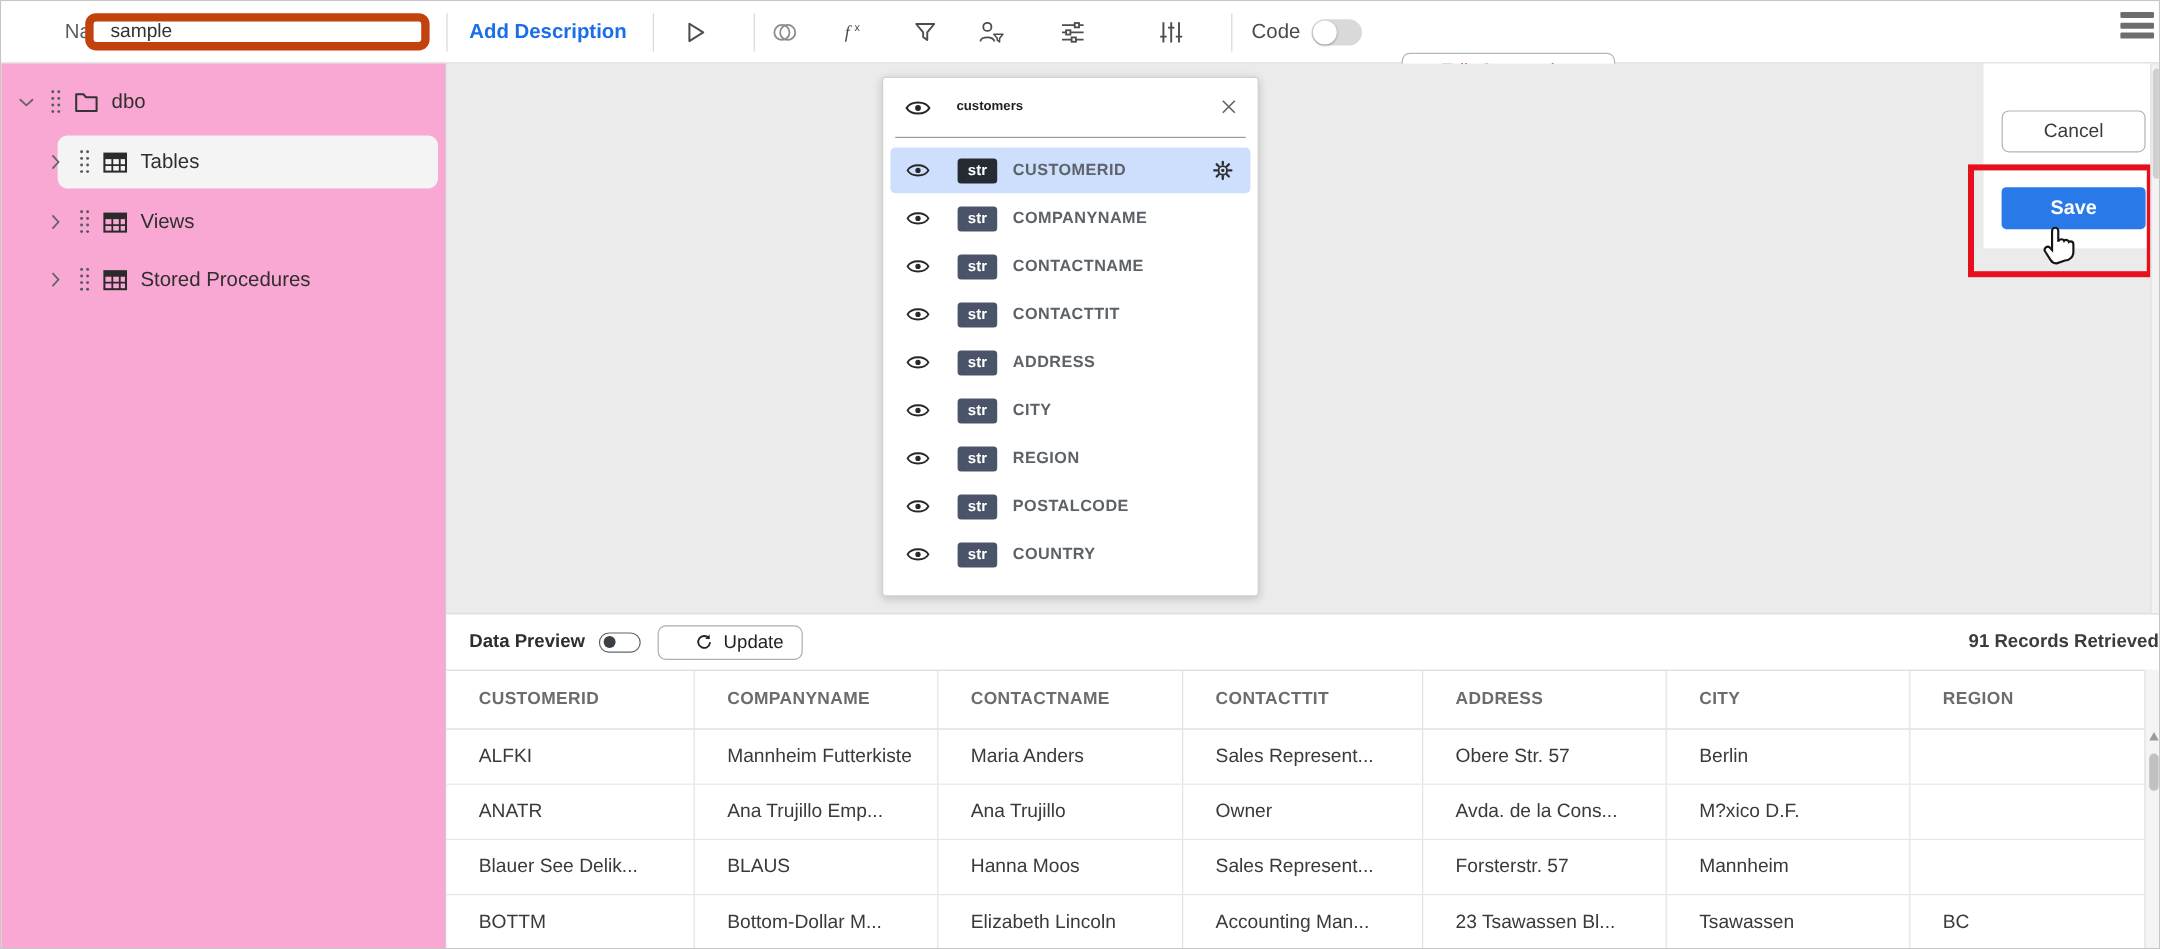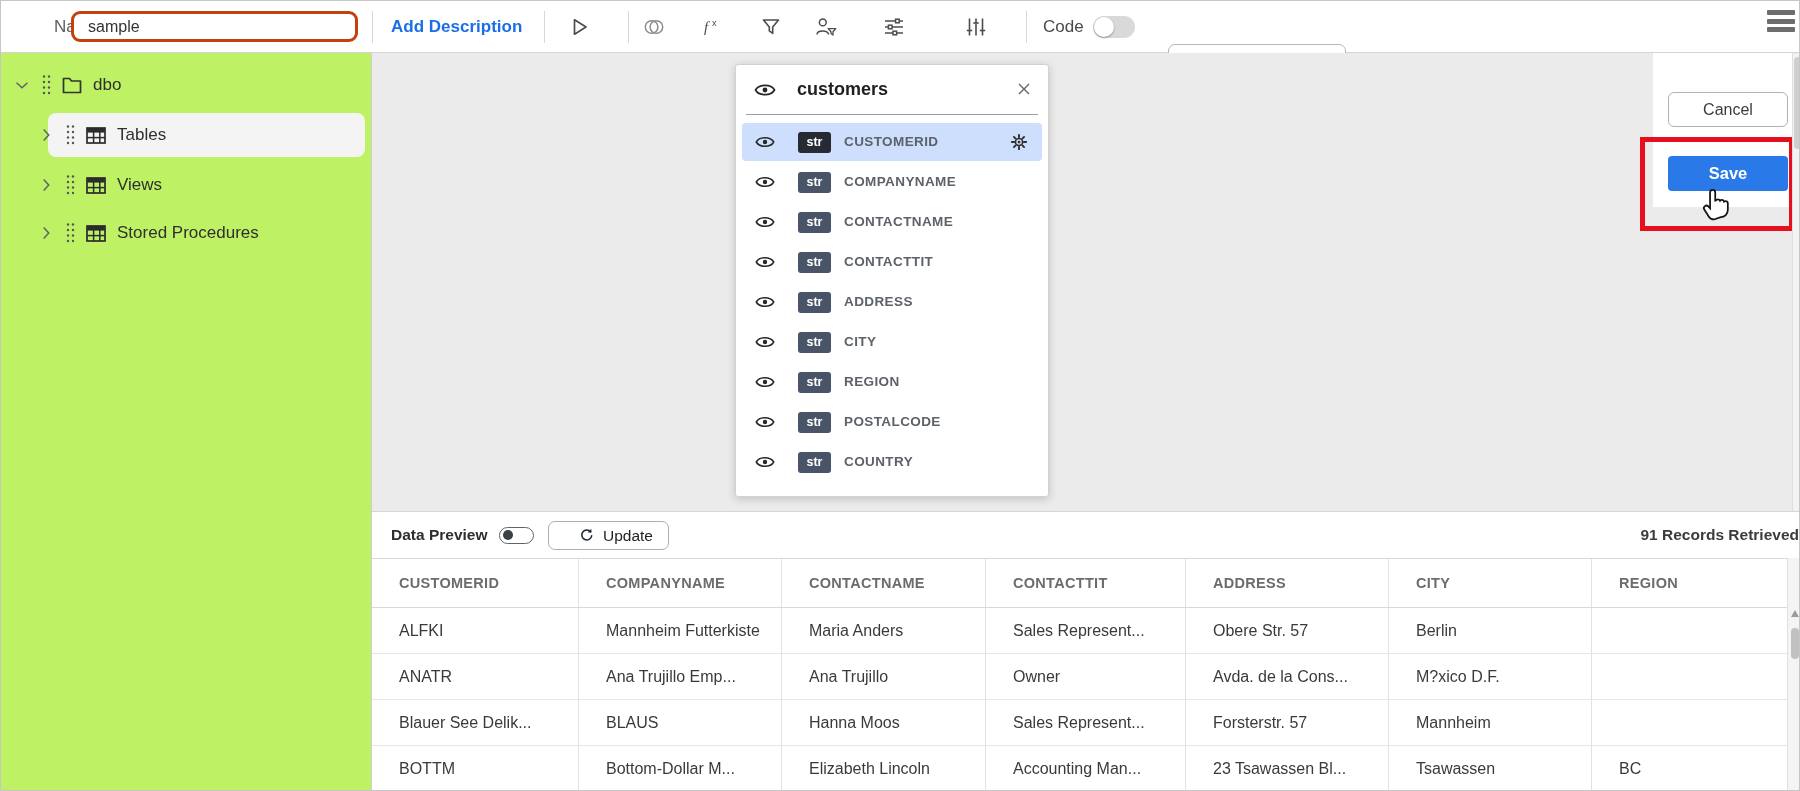--- a/index.html
+++ b/index.html
@@ -3,53 +3,53 @@
 <meta charset="utf-8">
 <style>
   html,body{margin:0;padding:0;background:#fff;}
   #app{position:relative;width:1800px;height:791px;overflow:hidden;background:#fff;
        font-family:"Liberation Sans",sans-serif;box-sizing:border-box;border:1px solid #c6c6c6;}
   #app *{box-sizing:border-box;}
 
   
   .toolbar{position:absolute;left:0;top:0;width:1800px;height:52px;background:#fff;border-bottom:1px solid #d5d5d5;}
   .name-label{position:absolute;left:13px;top:0;height:52px;line-height:52px;font-size:17px;color:#5a5f64;margin-left:40px;}
-  .name-input-wrap{position:absolute;left:70px;top:10px;width:287px;height:31px;border:3px solid #c2410c;border-radius:9px;background:#fff;}
+  .name-input-wrap{position:absolute;left:70px;top:10px;width:287px;height:31px;border:7px solid #c2410c;border-radius:9px;background:#fff;}
   .name-input-wrap input{width:100%;height:100%;border:none;outline:none;background:transparent;border-radius:9px;
        padding:0 0 0 14px;font-size:16px;color:#333;font-family:"Liberation Sans",sans-serif;}
   .tb-divider{position:absolute;top:10px;width:1px;height:32px;background:#d8d8d8;}
   .add-desc{position:absolute;left:390px;top:0;height:52px;line-height:52px;font-size:17px;font-weight:700;color:#1a6ee8;cursor:pointer;text-decoration:none;}
   .tb-icon{position:absolute;top:14px;width:24px;height:24px;padding:0;border:none;background:transparent;cursor:pointer;}
   .tb-icon svg{display:block;width:24px;height:24px;}
   .code-label{position:absolute;left:1042px;top:0;height:48px;line-height:52px;font-size:17px;color:#4a4a4a;}
   .toggle-code{position:absolute;left:1092px;top:15px;width:42px;height:22px;border-radius:11px;background:#d9d9d9;border:none;cursor:pointer;}
   .toggle-code .knob{position:absolute;left:1px;top:1px;width:20px;height:20px;border-radius:50%;background:#fff;box-shadow:0 1px 2px rgba(0,0,0,.35);}
   .edit-conn{position:absolute;left:1167px;top:11px;width:178px;height:31px;border:1px solid #b6b6b6;border-radius:7px;
        background:#fff;font-size:16px;color:#b91c1c;font-family:"Liberation Sans",sans-serif;cursor:pointer;margin-top:32px;}
   .hamburger{position:absolute;left:1766px;top:9px;width:28px;height:26px;border:none;background:transparent;padding:0;cursor:pointer;}
   .hamburger span{display:block;width:28px;height:5px;border-radius:1px;background:#6d6d6d;margin-bottom:3.5px;}
 
   
-  .sidebar{position:absolute;left:0;top:52px;width:371px;height:739px;background:#bef264;border-right:1px solid #cfcfcf;}
+  .sidebar{position:absolute;left:0;top:52px;width:371px;height:739px;background:#f9a8d4;border-right:1px solid #cfcfcf;}
   .tree-row{position:absolute;left:0;width:100%;display:flex;align-items:center;cursor:pointer;}
   .tree-row .chev{width:22px;height:22px;flex:0 0 22px;}
   .tree-row .handle{width:11px;height:22px;flex:0 0 11px;margin:0 8px 0 8px;}
   .tree-row .ticon{width:24px;height:24px;flex:0 0 24px;margin-right:9px;}
   .tree-row .tlabel{font-size:17px;color:#2f2f2f;white-space:nowrap;}
   .row-highlight{position:absolute;left:47px;width:317px;border-radius:8px;background:#f4f4f4;}
 
   
   .canvas{position:absolute;left:371px;top:52px;width:1429px;height:458px;background:#ebebeb;}
 
   
   .popup{position:absolute;left:734px;top:63px;width:314px;height:433px;background:#fff;border:1px solid #d2d2d2;border-radius:3px;
          box-shadow:0 2px 8px rgba(0,0,0,.18);}
   .popup-header{position:relative;height:49px;}
   .popup-header .eye{position:absolute;left:17px;top:13px;width:24px;height:24px;color:#272727;cursor:pointer;}
-  .popup-title{position:absolute;left:61px;top:0;height:49px;line-height:49px;font-size:18px;font-weight:700;color:#1f1f1f;}
+  .popup-title{position:absolute;left:61px;top:0;height:49px;line-height:49px;font-size:11px;font-weight:700;color:#1f1f1f;}
   .popup-close{position:absolute;right:14px;top:14px;width:20px;height:20px;border:none;background:transparent;padding:0;color:#5f6368;cursor:pointer;}
   .popup-divider{position:absolute;left:10px;right:10px;top:49px;height:1px;background:#9c9c9c;}
   .field-row{position:absolute;left:6px;right:6px;height:38px;border-radius:4px;cursor:pointer;}
   .field-row .eye{position:absolute;left:12px;top:8px;width:22px;height:22px;color:#272727;cursor:pointer;}
   .field-row .badge{position:absolute;left:56px;top:8.5px;width:33px;height:21px;border-radius:3px;background:#4a5468;
         color:#fff;font-size:12.5px;font-weight:700;text-align:center;line-height:21px;}
   .field-row .fname{position:absolute;left:102px;top:0;height:38px;line-height:38px;font-size:13.5px;font-weight:700;
         color:#5d6269;letter-spacing:.4px;}
   .field-row.selected{background:#cddffc;}
   .field-row.selected .badge{background:#262b33;}

